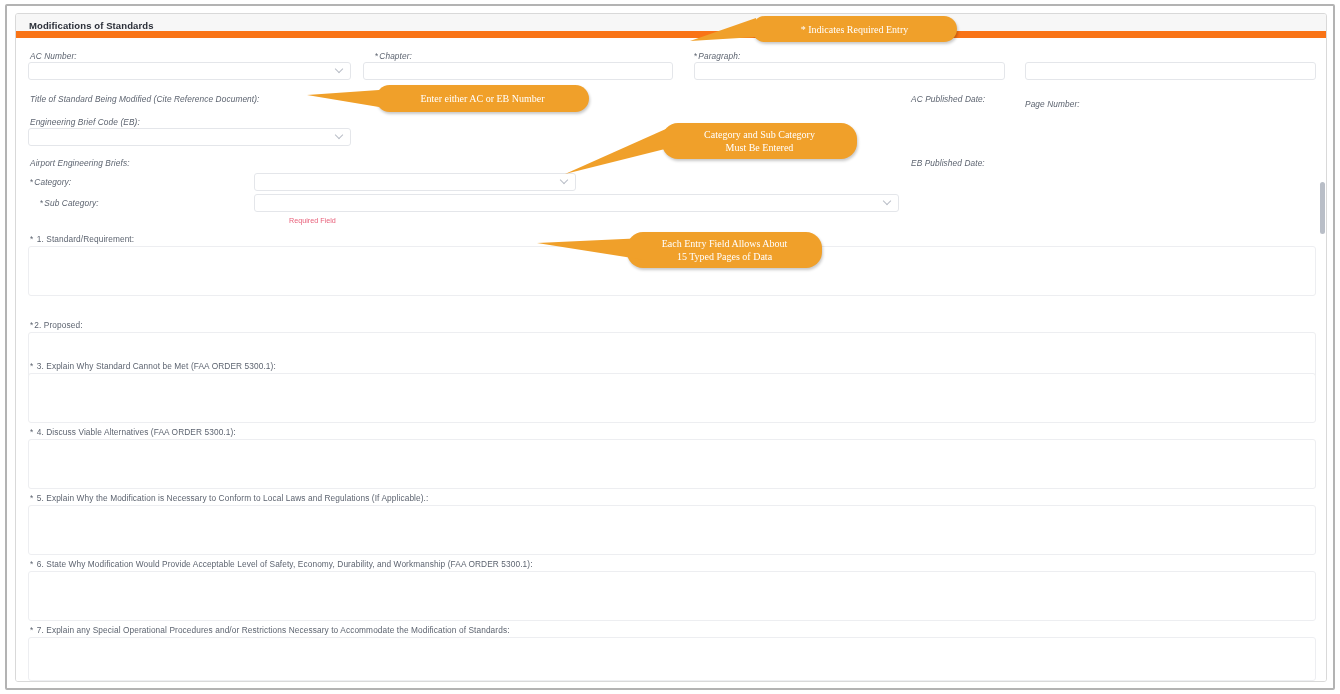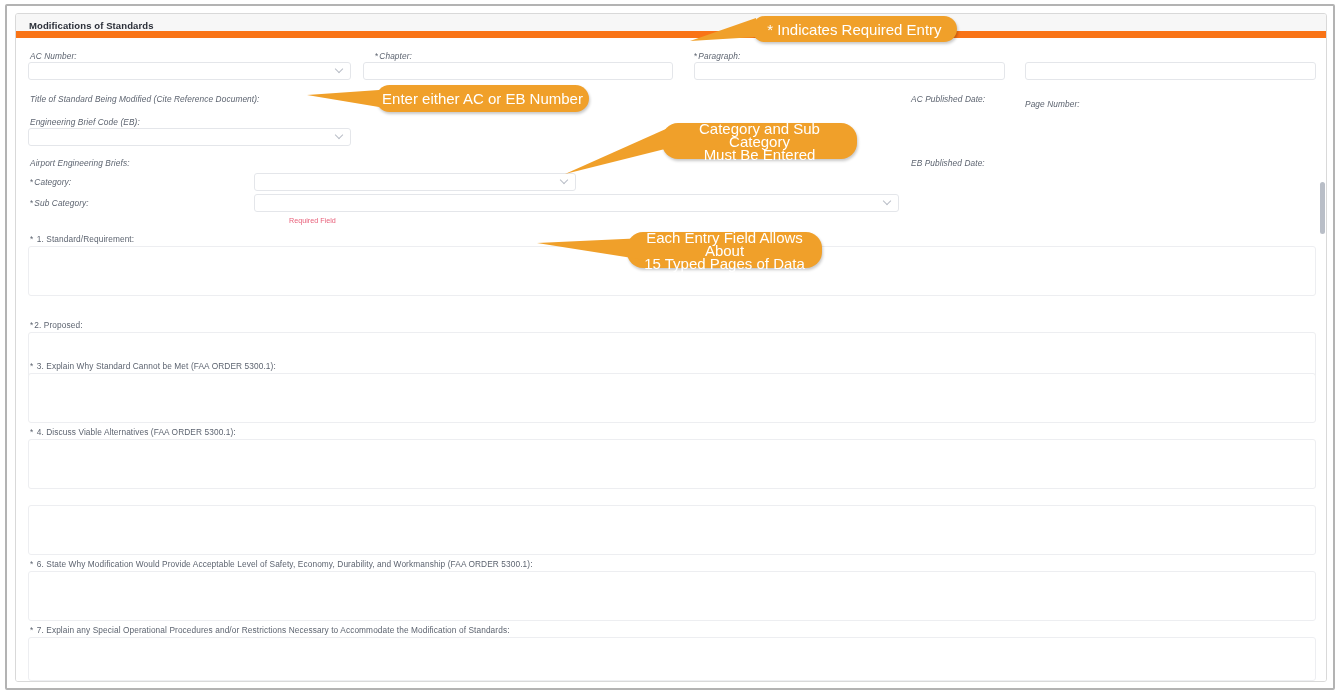--- a/index.html
+++ b/index.html
@@ -106,29 +106,30 @@
     position: absolute;
     background: #ffffff;
     border: 1px solid #edeef1;
     border-radius: 3px;
   }
   .callout-body {
     position: absolute;
     background: #F0A02A;
     border-radius: 22px;
     color: #ffffff;
-    font-size: 15px;
+    font-size: 10px;
     text-align: center;
     line-height: 13px;
     display: flex;
     align-items: center;
     justify-content: center;
     box-shadow: 1px 2px 3px rgba(0,0,0,.22);
     padding: 6px 6px;
     white-space: pre-line;
+    font-family: Liberation Serif, serif;
   }
 
   
   #scroll-track {
     position: absolute;
     right: 0; top: 0;
     width: 7px; height: 669px;
     background: transparent;
   }
   #scroll-thumb {
@@ -202,21 +203,21 @@
       </div>
 
       <div class="lbl" style="left:14px; top:139px;">
         <span class="req-star">*</span><span>Category:</span>
       </div>
       <div class="fld sel" style="left:238px; top:135px; width:322px; height:18px;">
         <span style="position:absolute;left:6px;top:4px;font-size:8px;color:#2b2f38;"></span>
 
       </div>
 
-      <div class="lbl" style="left:14px; top:160px;">
+      <div class="lbl" style="left:24px; top:160px;">
         <span class="req-star">*</span><span>Sub Category:</span>
       </div>
       <div class="fld sel" style="left:238px; top:156px; width:645px; height:18px;">
         <span style="position:absolute;left:6px;top:4px;font-size:8px;color:#2b2f38;"></span>
 
       </div>
       <div class="req-msg" style="left:239px; top:178px;padding-left:34px;">Required Field</div>
 
       <div class="lbl-plain" style="left:14px; top:196px;">
         <span class="req-star">*</span>
@@ -242,20 +243,24 @@
       </div>
 
       <div class="lbl-plain" style="left:14px; top:389px;">
         <span class="req-star">*</span>
         <span>4. Discuss Viable Alternatives (FAA ORDER 5300.1):</span>
       </div>
       <div class="txa" style="left:12px; top:401px; width:1288px; height:50px;">
         <span style="position:absolute;left:6px;top:4px;font-size:8px;color:#2b2f38;"></span>
       </div>
 
+      <div class="lbl-plain" style="left:14px; top:455px;">
+        <span class="req-star">*</span>
+        <span>5. Explain Why the Modification is Necessary to Conform to Local Laws and Regulations (If Applicable).:</span>
+      </div>
       <div class="txa" style="left:12px; top:467px; width:1288px; height:50px;">
         <span style="position:absolute;left:6px;top:4px;font-size:8px;color:#2b2f38;"></span>
       </div>
 
       <div class="lbl-plain" style="left:14px; top:521px;">
         <span class="req-star">*</span>
         <span>6. State Why Modification Would Provide Acceptable Level of Safety, Economy, Durability, and Workmanship (FAA ORDER 5300.1):</span>
       </div>
       <div class="txa" style="left:12px; top:533px; width:1288px; height:50px;">
         <span style="position:absolute;left:6px;top:4px;font-size:8px;color:#2b2f38;"></span>

